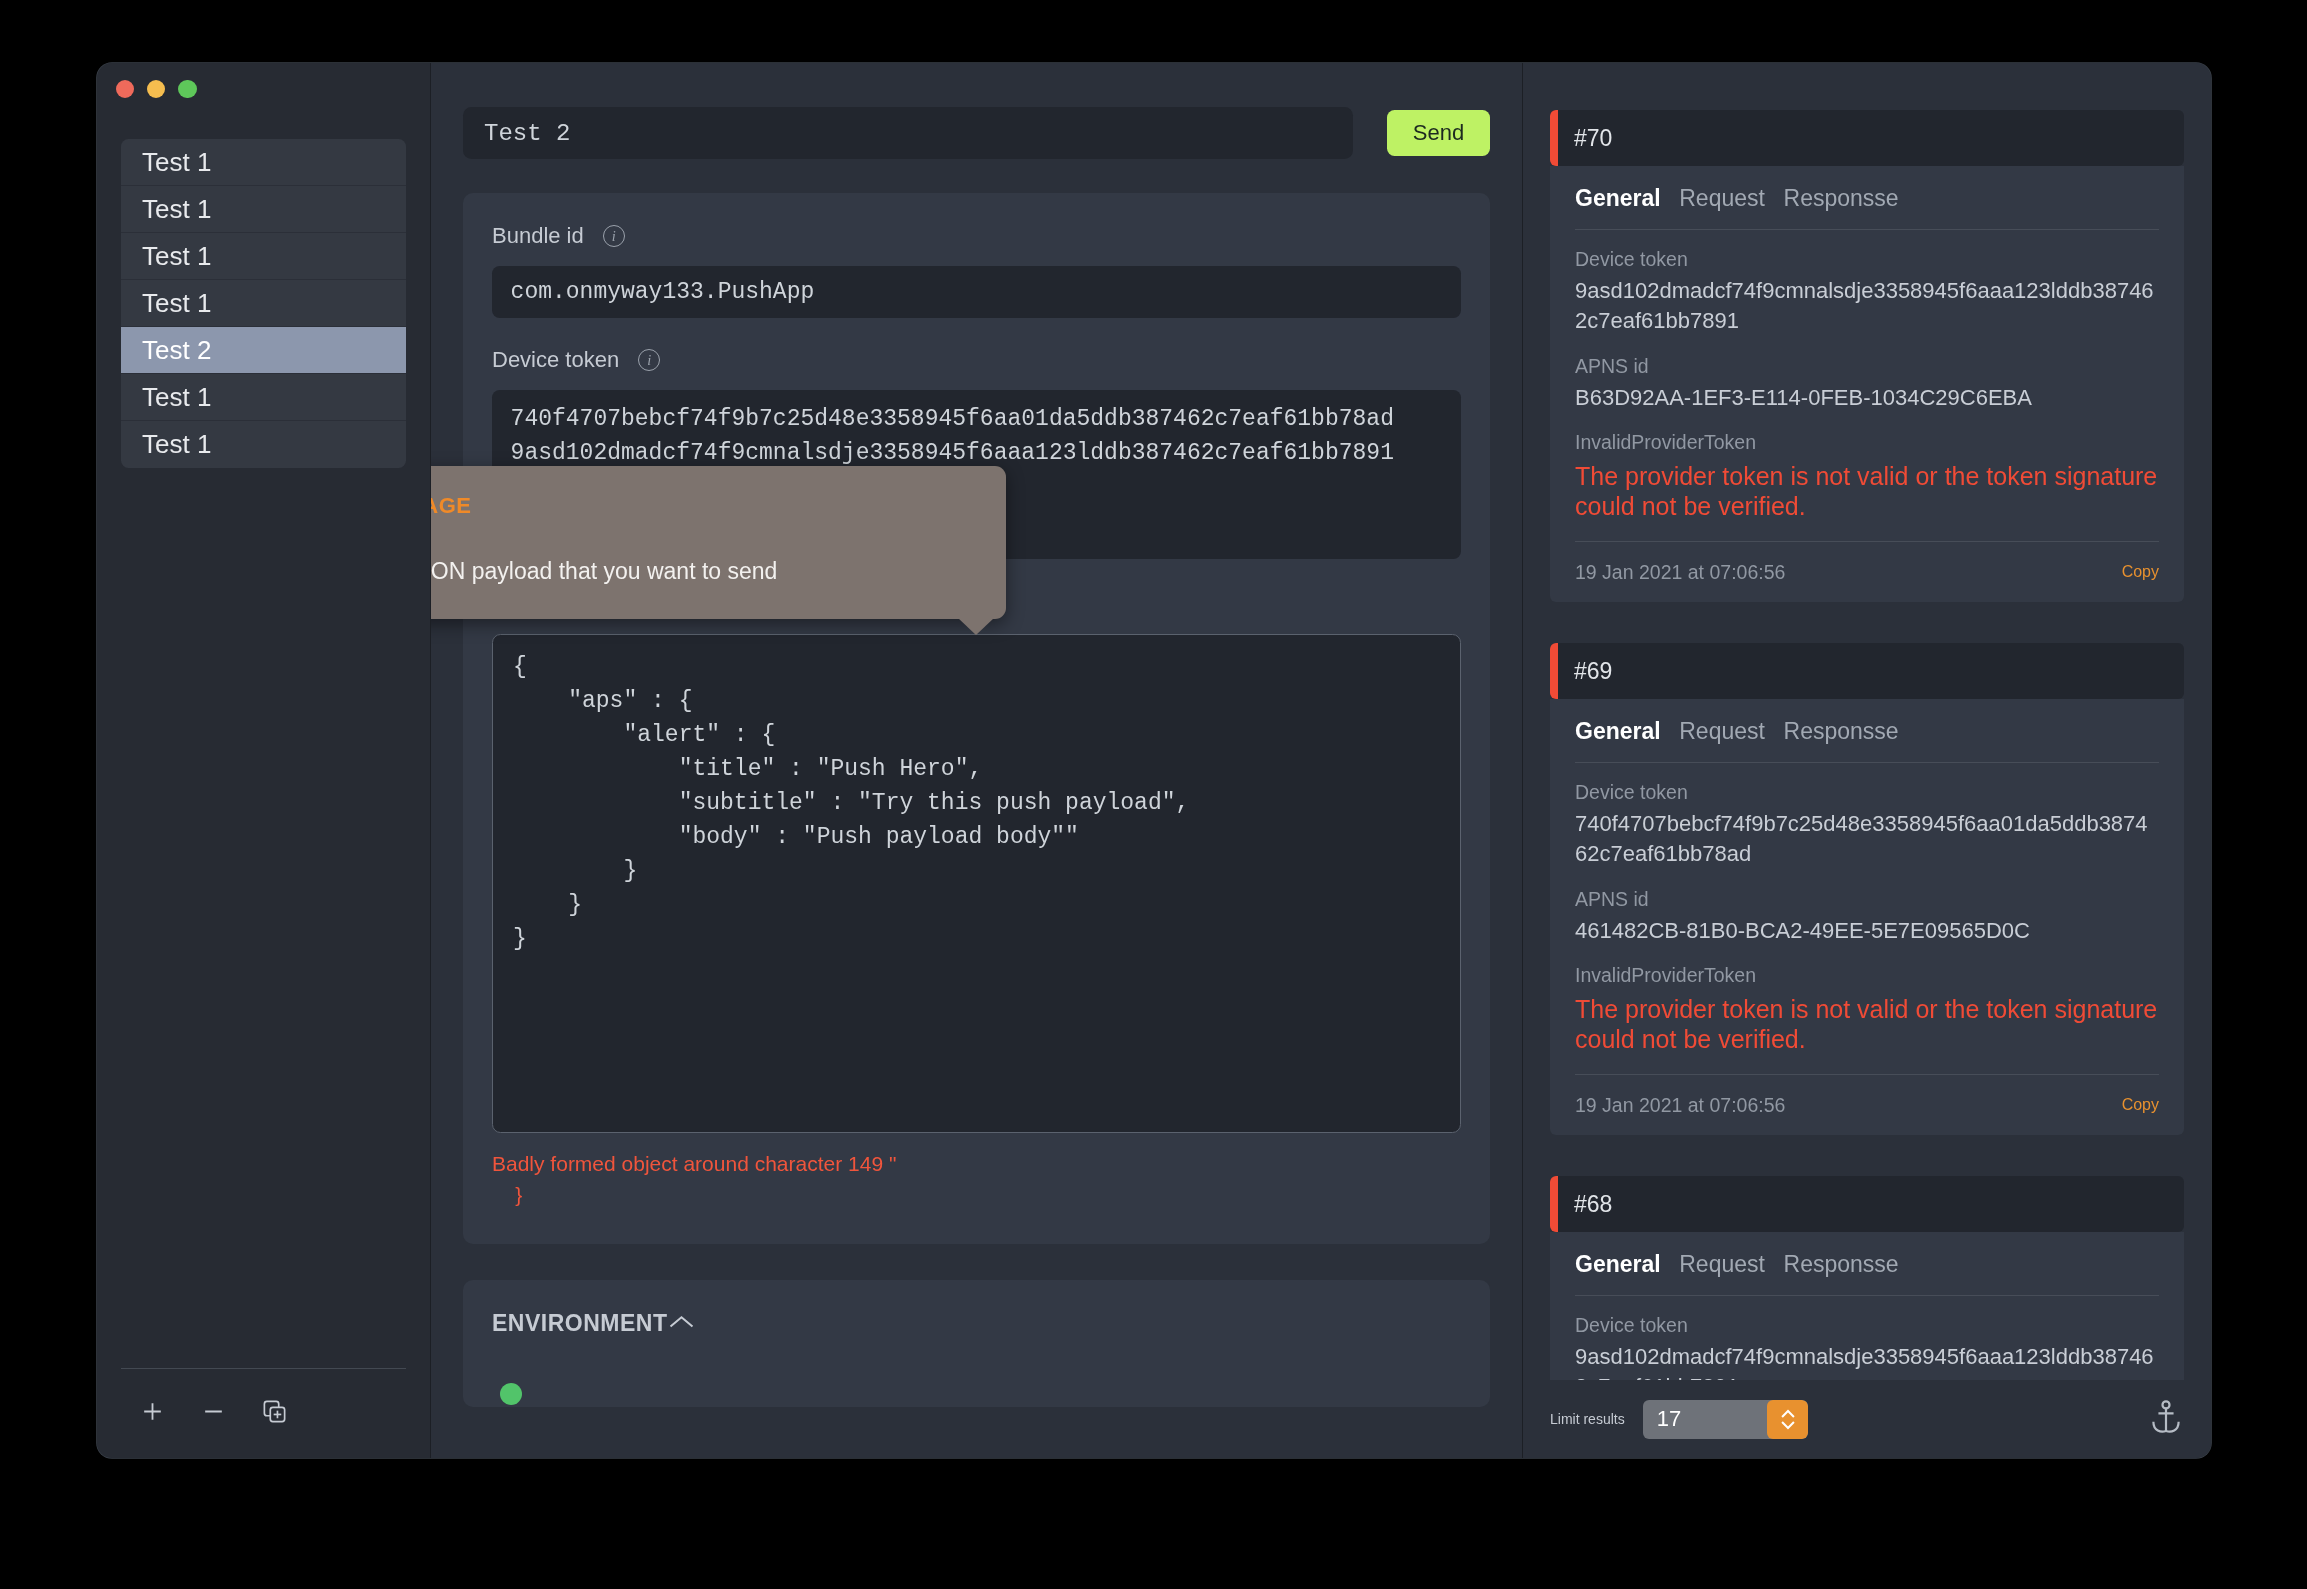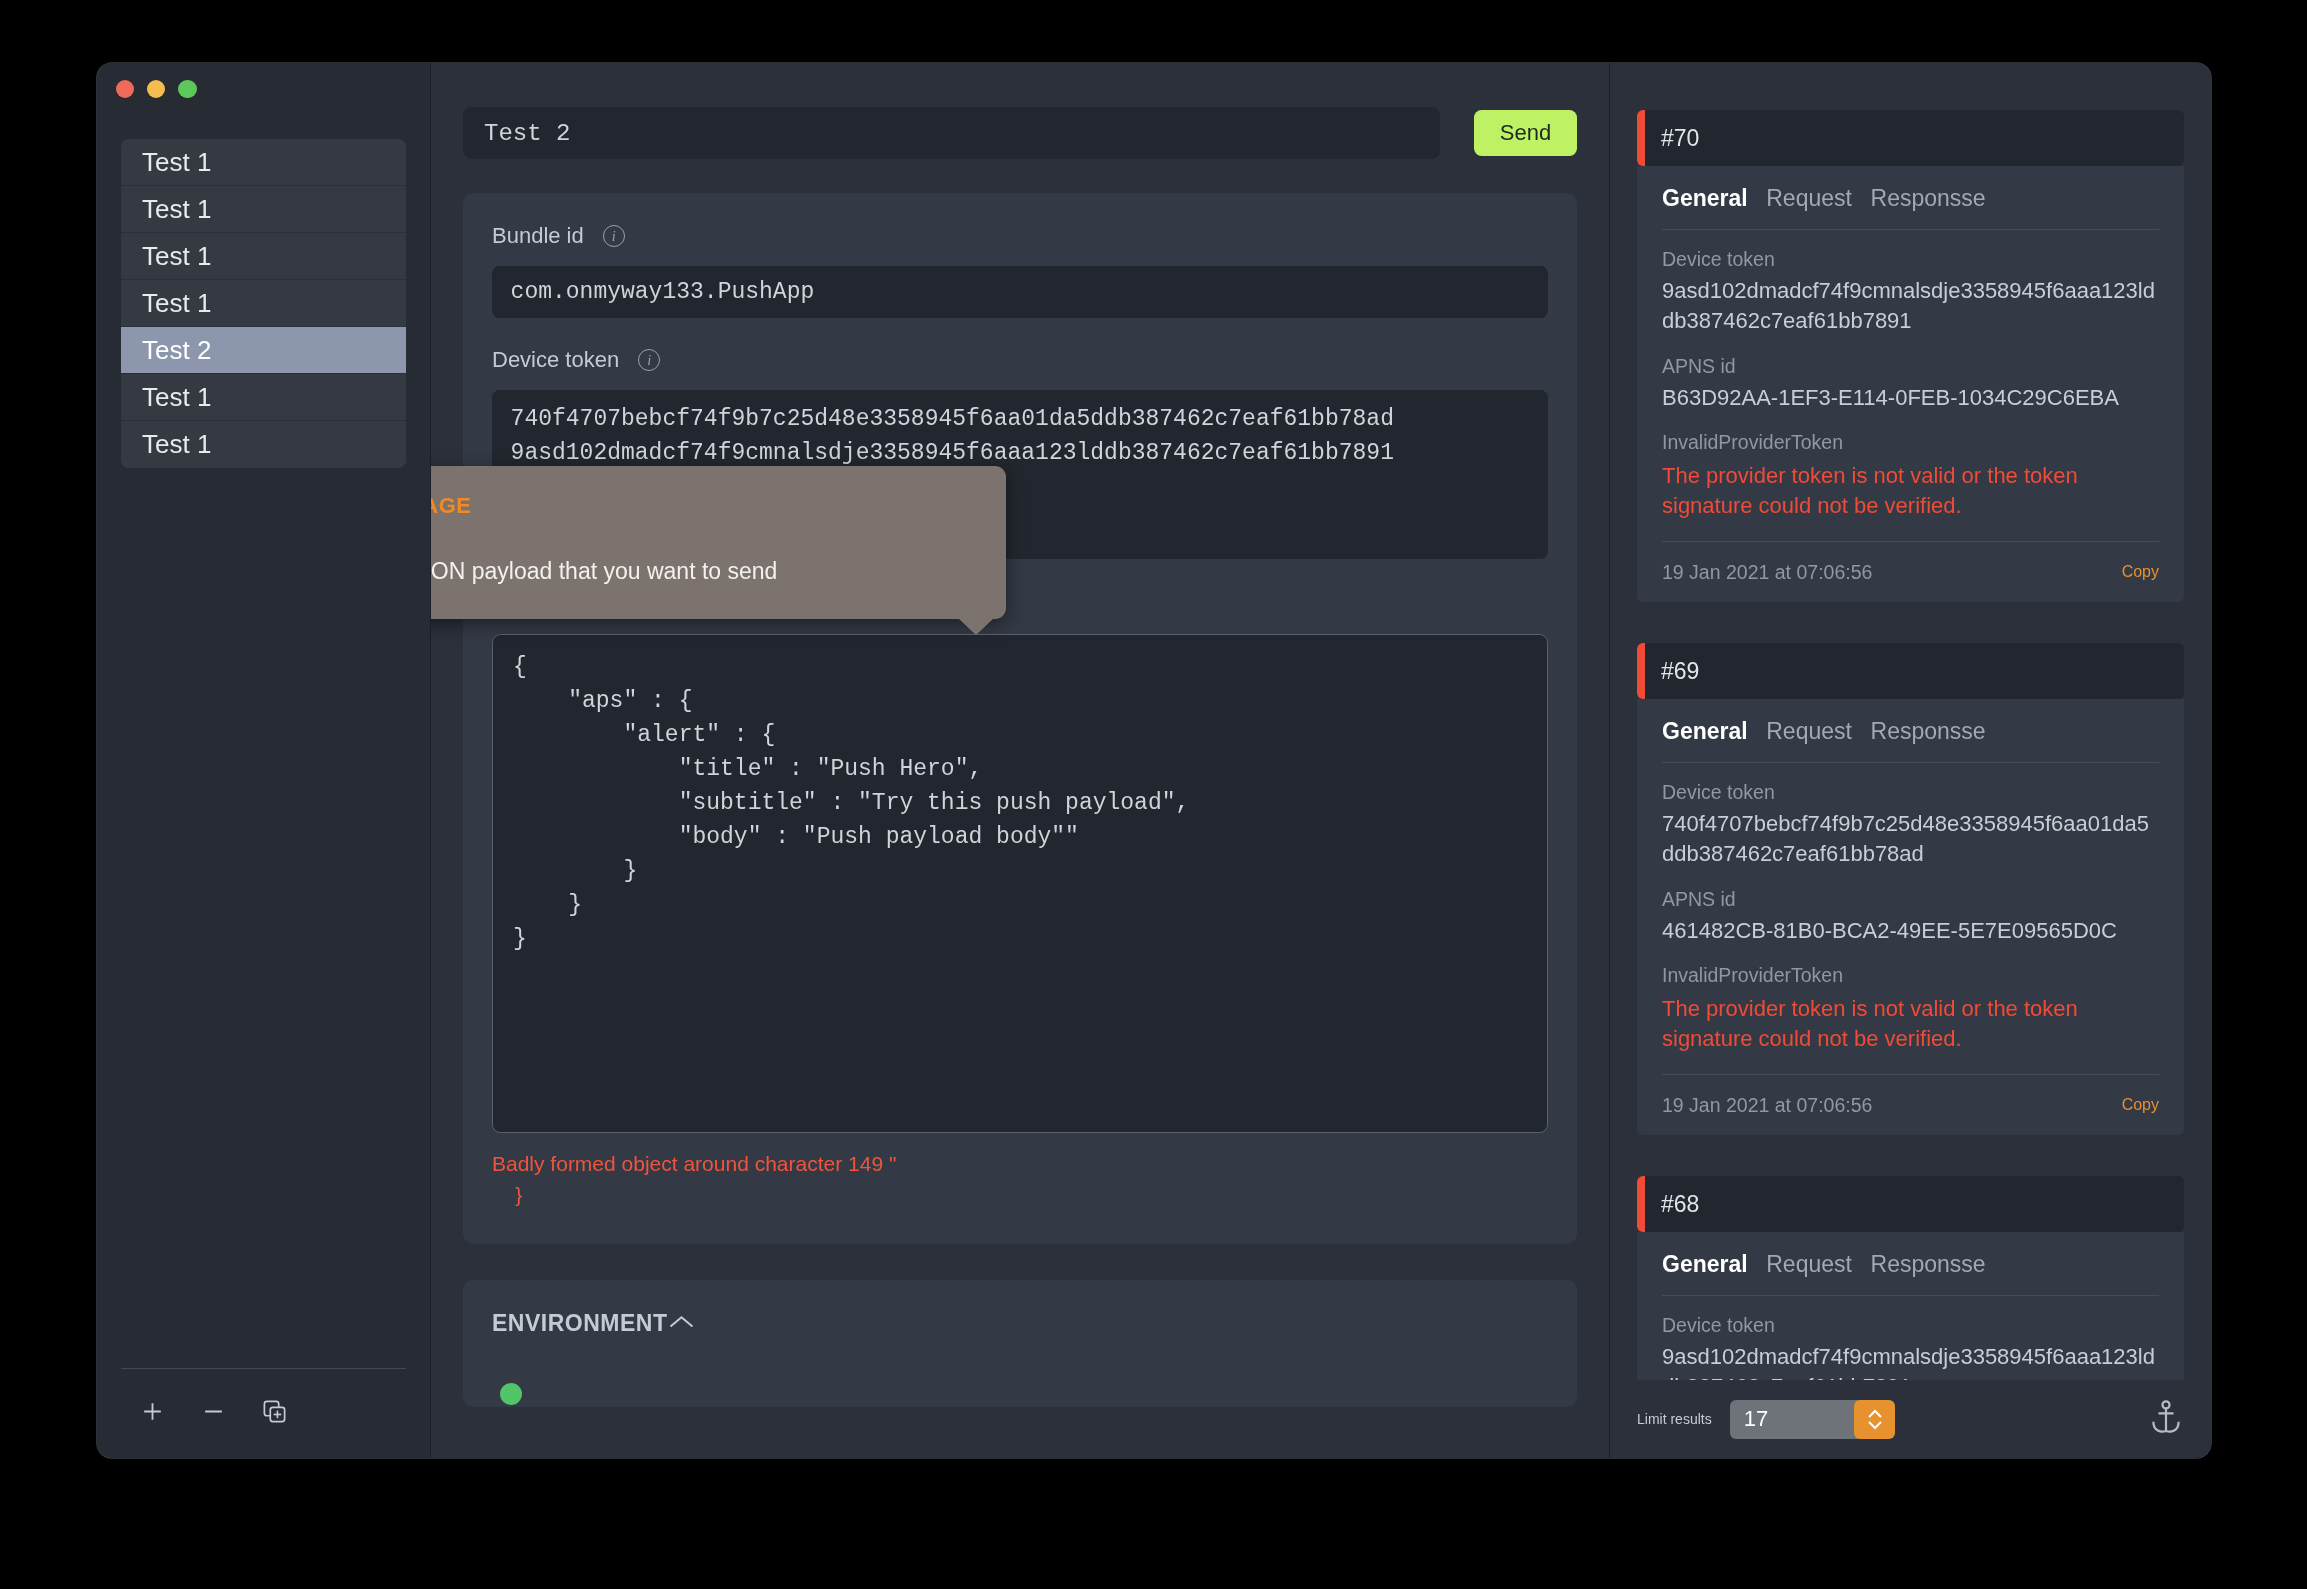--- a/index.html
+++ b/index.html
@@ -232,21 +232,21 @@
     position:absolute;
     left:629px; bottom:-16px;
     width:0; height:0;
     border-left:18.6px solid transparent;
     border-right:18.6px solid transparent;
     border-top:17px solid #7d736e;
   }
 
   
   #right {
-    width:602px;
+    width:689px;
     background:#2b303a;
     border-left:1.7px solid #1c1f25;
     display:flex; flex-direction:column;
     position:relative;
   }
   #log-list {
     flex:1 1 auto;
     padding:47px 27px 0 27px;
     overflow:hidden;
   }
@@ -292,21 +292,21 @@
     color:#9198a3;
     margin-bottom:5px;
   }
   .kv-value {
     font-size:22px;
     color:#c9ced6;
     line-height:30px;
     word-break:break-all;
   }
   .kv-error {
-    font-size:22px;
+    font-size:25px;
     color:#f04b36;
     line-height:30px;
     padding-top:1.7px;
   }
   .log-foot {
     margin-top:20px;
     border-top:0.8px solid #474d58;
     height:61px;
     display:flex; align-items:center; justify-content:space-between;text-align:right;
   }

